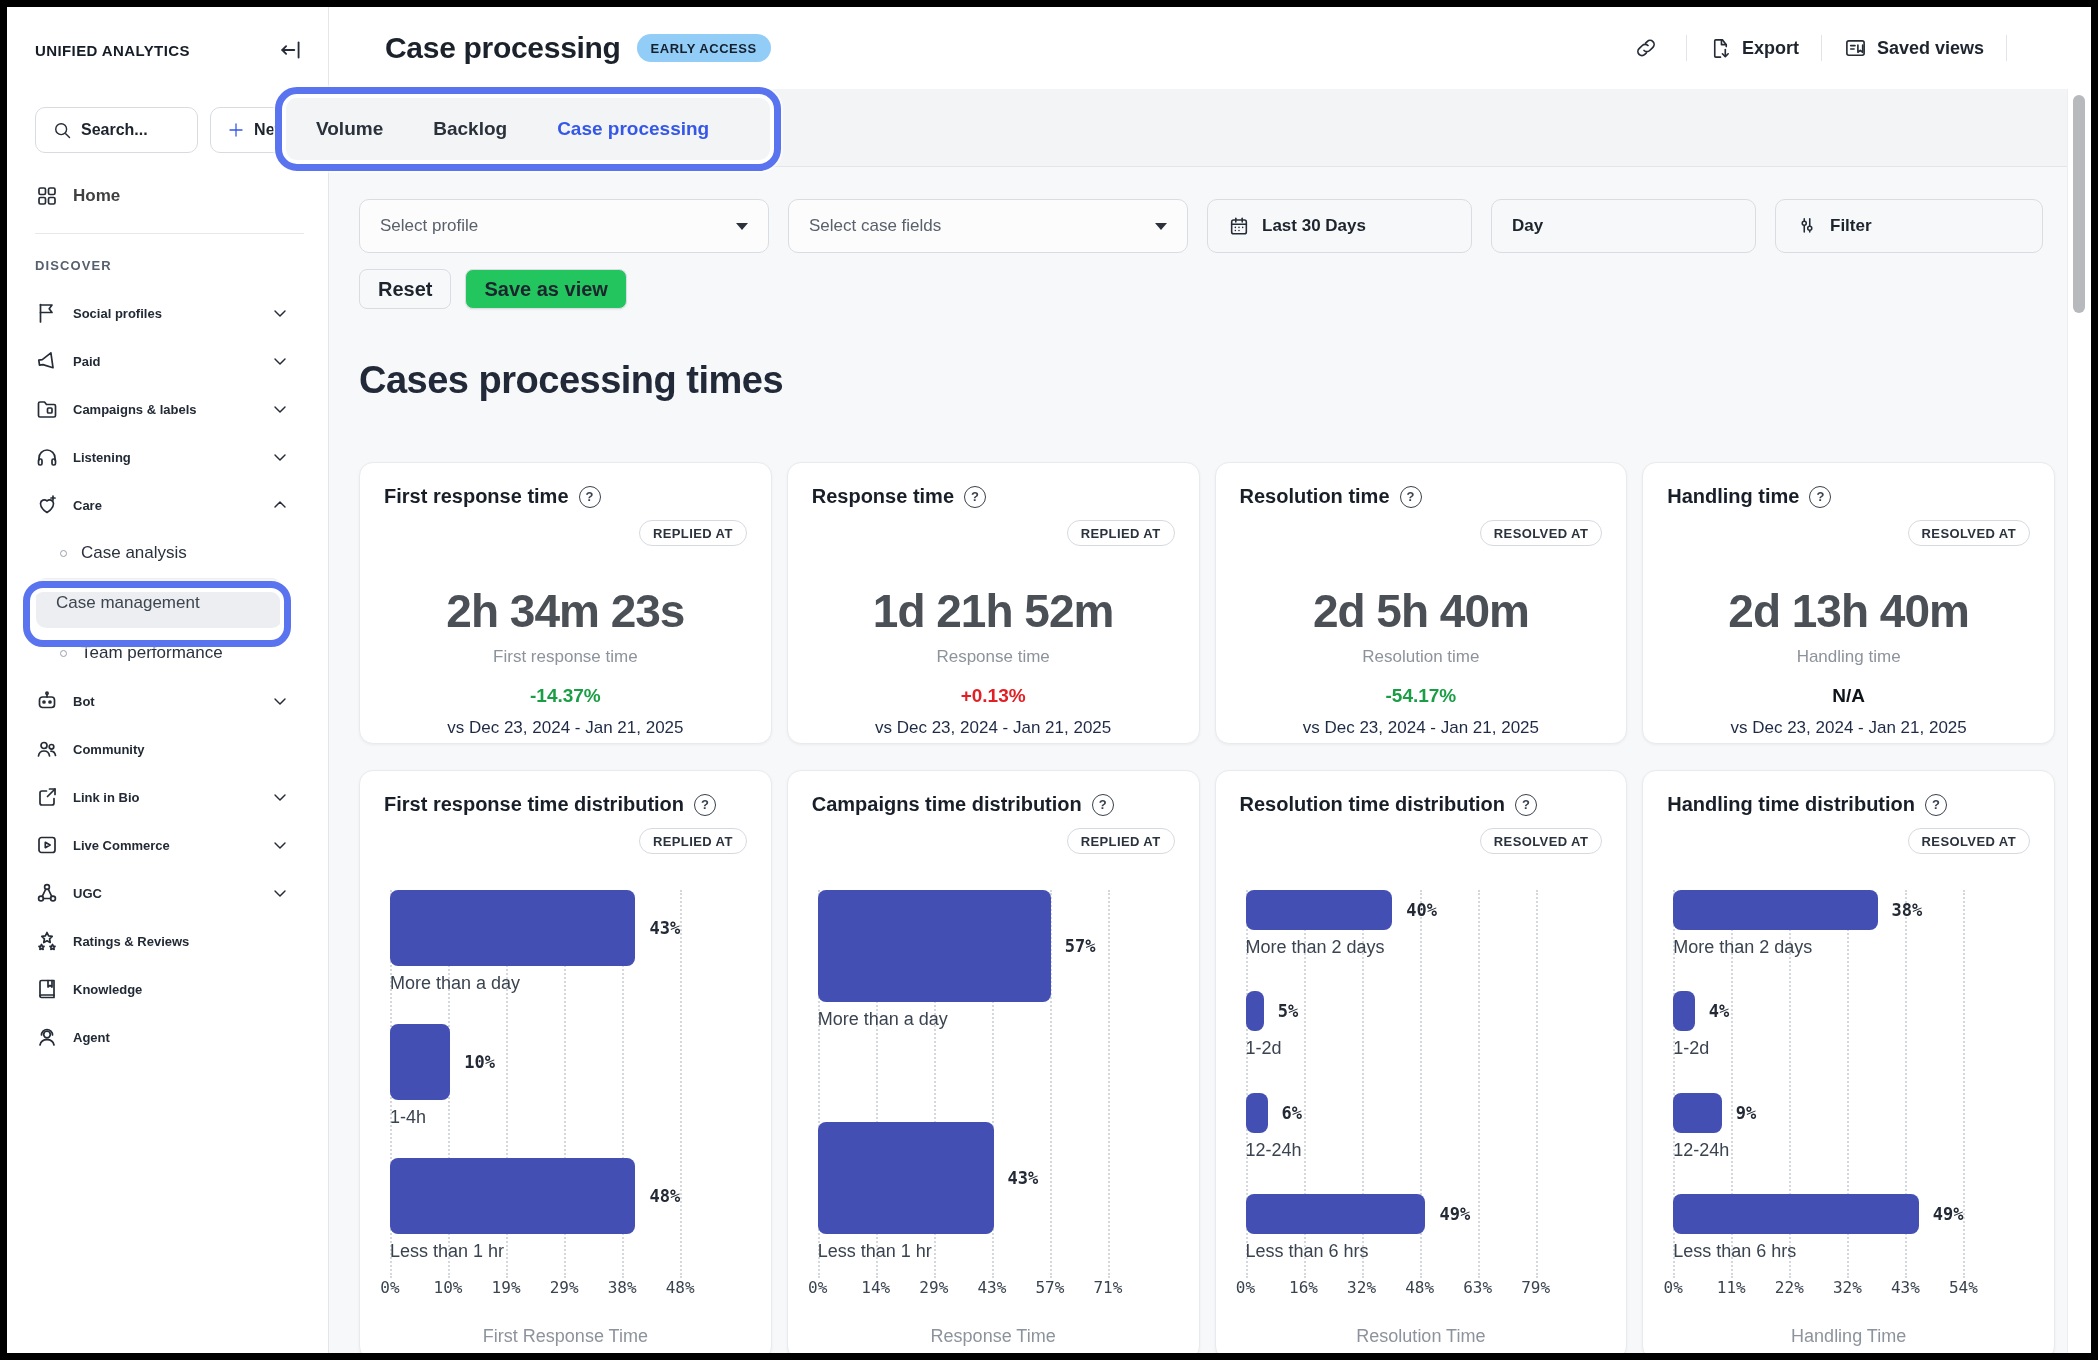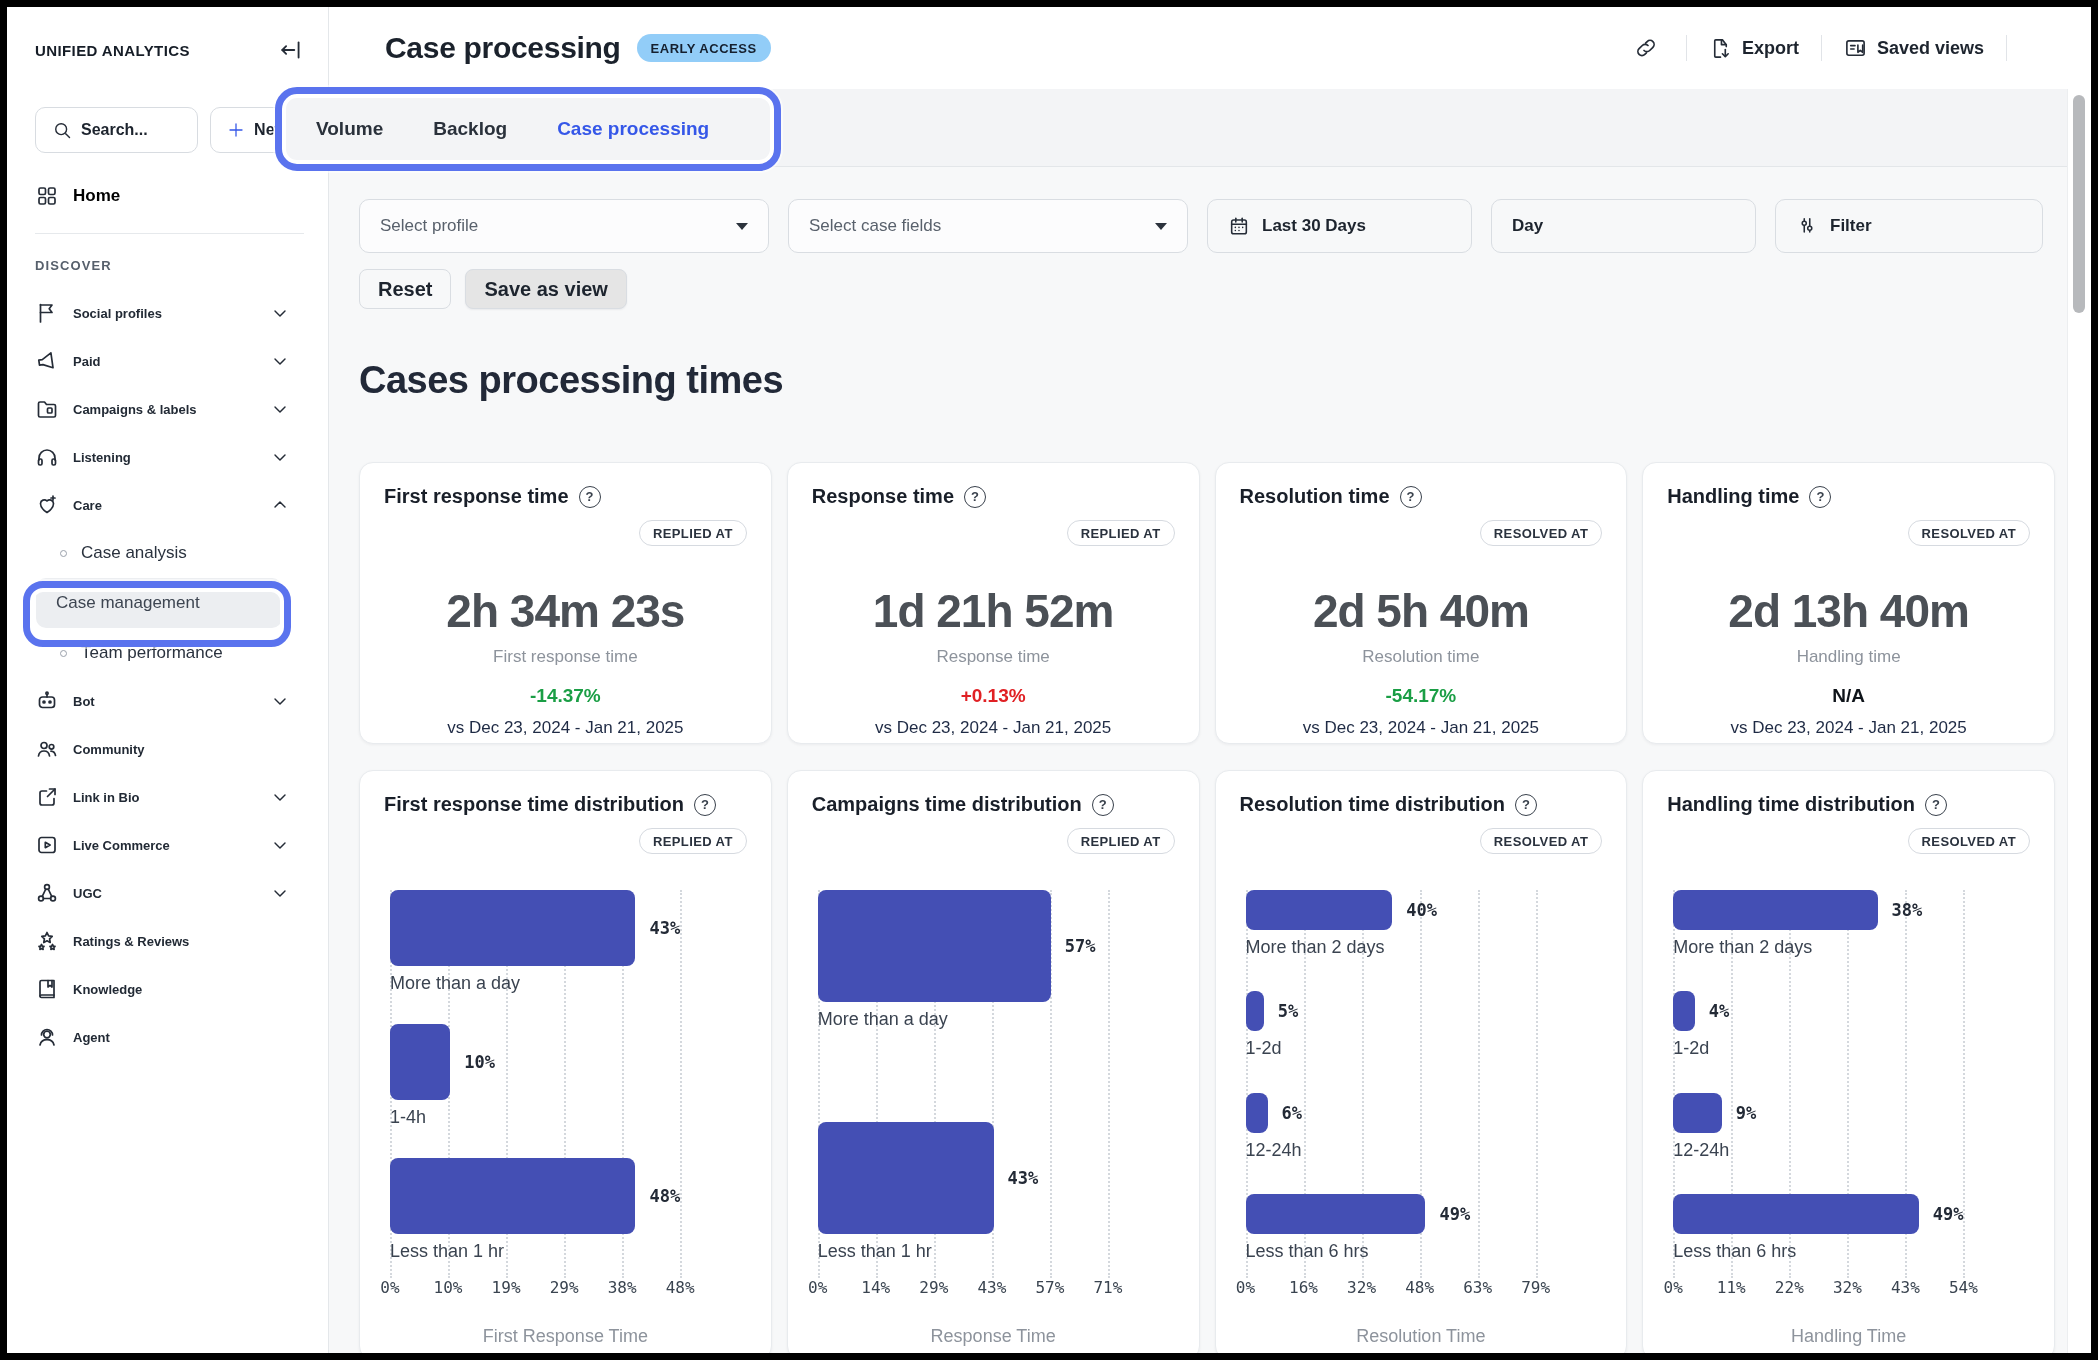--- a/index.html
+++ b/index.html
@@ -19,21 +19,21 @@
   .brand { font-size:15px; font-weight:700; letter-spacing:.4px; color:#161d27; }
   .collapse-btn { cursor:pointer; }
   .search-row { margin-top:44px; display:flex; gap:12px; }
   .search-btn, .new-btn {
     height:46px; border:1px solid #d8dce1; border-radius:10px; background:#fff;
     display:flex; align-items:center; gap:9px; font-size:16px; font-weight:700; color:#1d242e;
     padding:0 16px; cursor:pointer; font-family:inherit;
   }
   .search-btn { flex:1; }
   .home-item { margin-top:28px; height:30px; display:flex; align-items:center; gap:14px;
-               font-size:17px; font-weight:700; color:#000000; cursor:pointer; }
+               font-size:17px; font-weight:700; color:#404040; cursor:pointer; }
   .side-hr { border:none; border-top:1px solid #e6e9ec; margin:22px 0 0 0; }
   .section-label { margin-top:24px; font-size:13px; font-weight:800; letter-spacing:1.1px; color:#57606c; }
   #nav { margin-top:16px; display:flex; flex-direction:column; }
   .nav-item { height:48px; display:flex; align-items:center; gap:14px; font-size:13px;
               font-weight:600; color:#222a35; cursor:pointer; }
   .nav-item .chev { margin-left:auto; margin-right:14px; }
   .sub-item { height:48px; display:flex; align-items:center; gap:14px; padding-left:25px;
               font-size:17px; font-weight:500; color:#2a323e; cursor:pointer; }
   .sub-bullet { width:7px; height:7px; border:1.6px solid #9aa1ab; border-radius:50%; flex:0 0 auto; }
   .active-slot { height:52px; display:flex; align-items:center; }
@@ -61,21 +61,21 @@
   .select { height:54px; background:#fcfcfd; border:1px solid #d9dde2; border-radius:10px;
             display:flex; align-items:center; padding:0 20px; font-size:17px; color:#59616c; cursor:pointer; }
   .select .caret { margin-left:auto; width:0; height:0; border-left:6px solid transparent;
                    border-right:6px solid transparent; border-top:7px solid #2b323c; }
   .gbtn { height:54px; background:#f7f8f9; border:1px solid #d9dde2; border-radius:10px;
           display:flex; align-items:center; gap:12px; padding:0 20px; font-size:17px;
           font-weight:700; color:#1d242e; cursor:pointer; font-family:inherit; }
   .reset-row { margin-top:16px; display:flex; gap:14px; }
   .sbtn { height:40px; border:1px solid #d9dde2; border-radius:8px; font-size:20px; font-weight:700;
           color:#1d242e; padding:0 18px; cursor:pointer; font-family:inherit; background:#f7f8f9; }
-  .sbtn.white { background:#e5e5e5; box-shadow:0 1px 2px rgba(16,24,40,.06); }
+  .sbtn.white { background:#22c55e; box-shadow:0 1px 2px rgba(16,24,40,.06); }
   .sec-title { margin-top:50px; font-size:38px; font-weight:700; color:#222938; letter-spacing:-.5px; }
 
   .grid { display:grid; grid-template-columns:repeat(4,1fr); gap:15px; }
   #kpi-grid { margin-top:60px; }
   #chart-grid { margin-top:26px; }
   .card { background:#fff; border:1px solid #e8ebee; border-radius:14px;
           box-shadow:0 1px 3px rgba(16,24,40,.05); padding:22px 24px; position:relative; }
   .kpi-card { height:282px; }
   .chart-card { height:590px; }
   .card-head { display:flex; align-items:center; gap:10px; }

